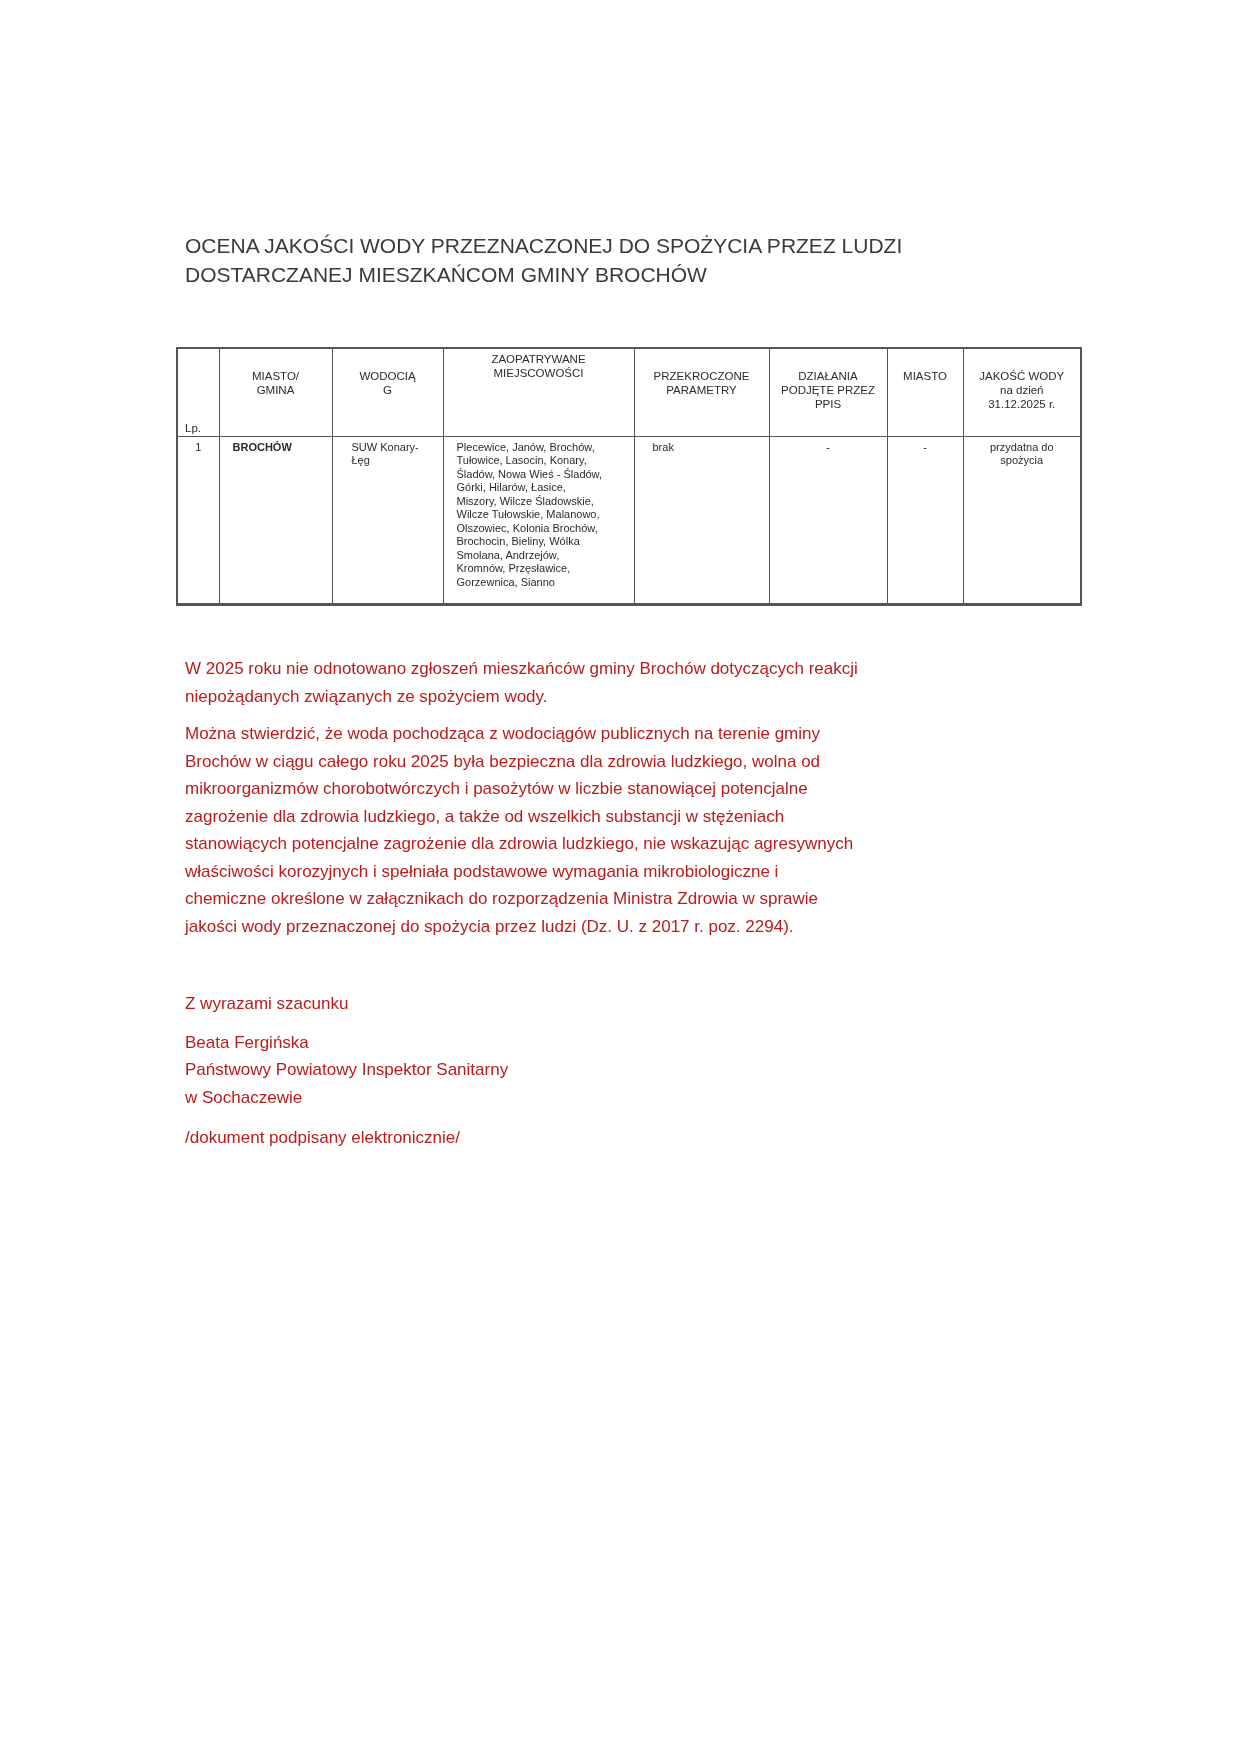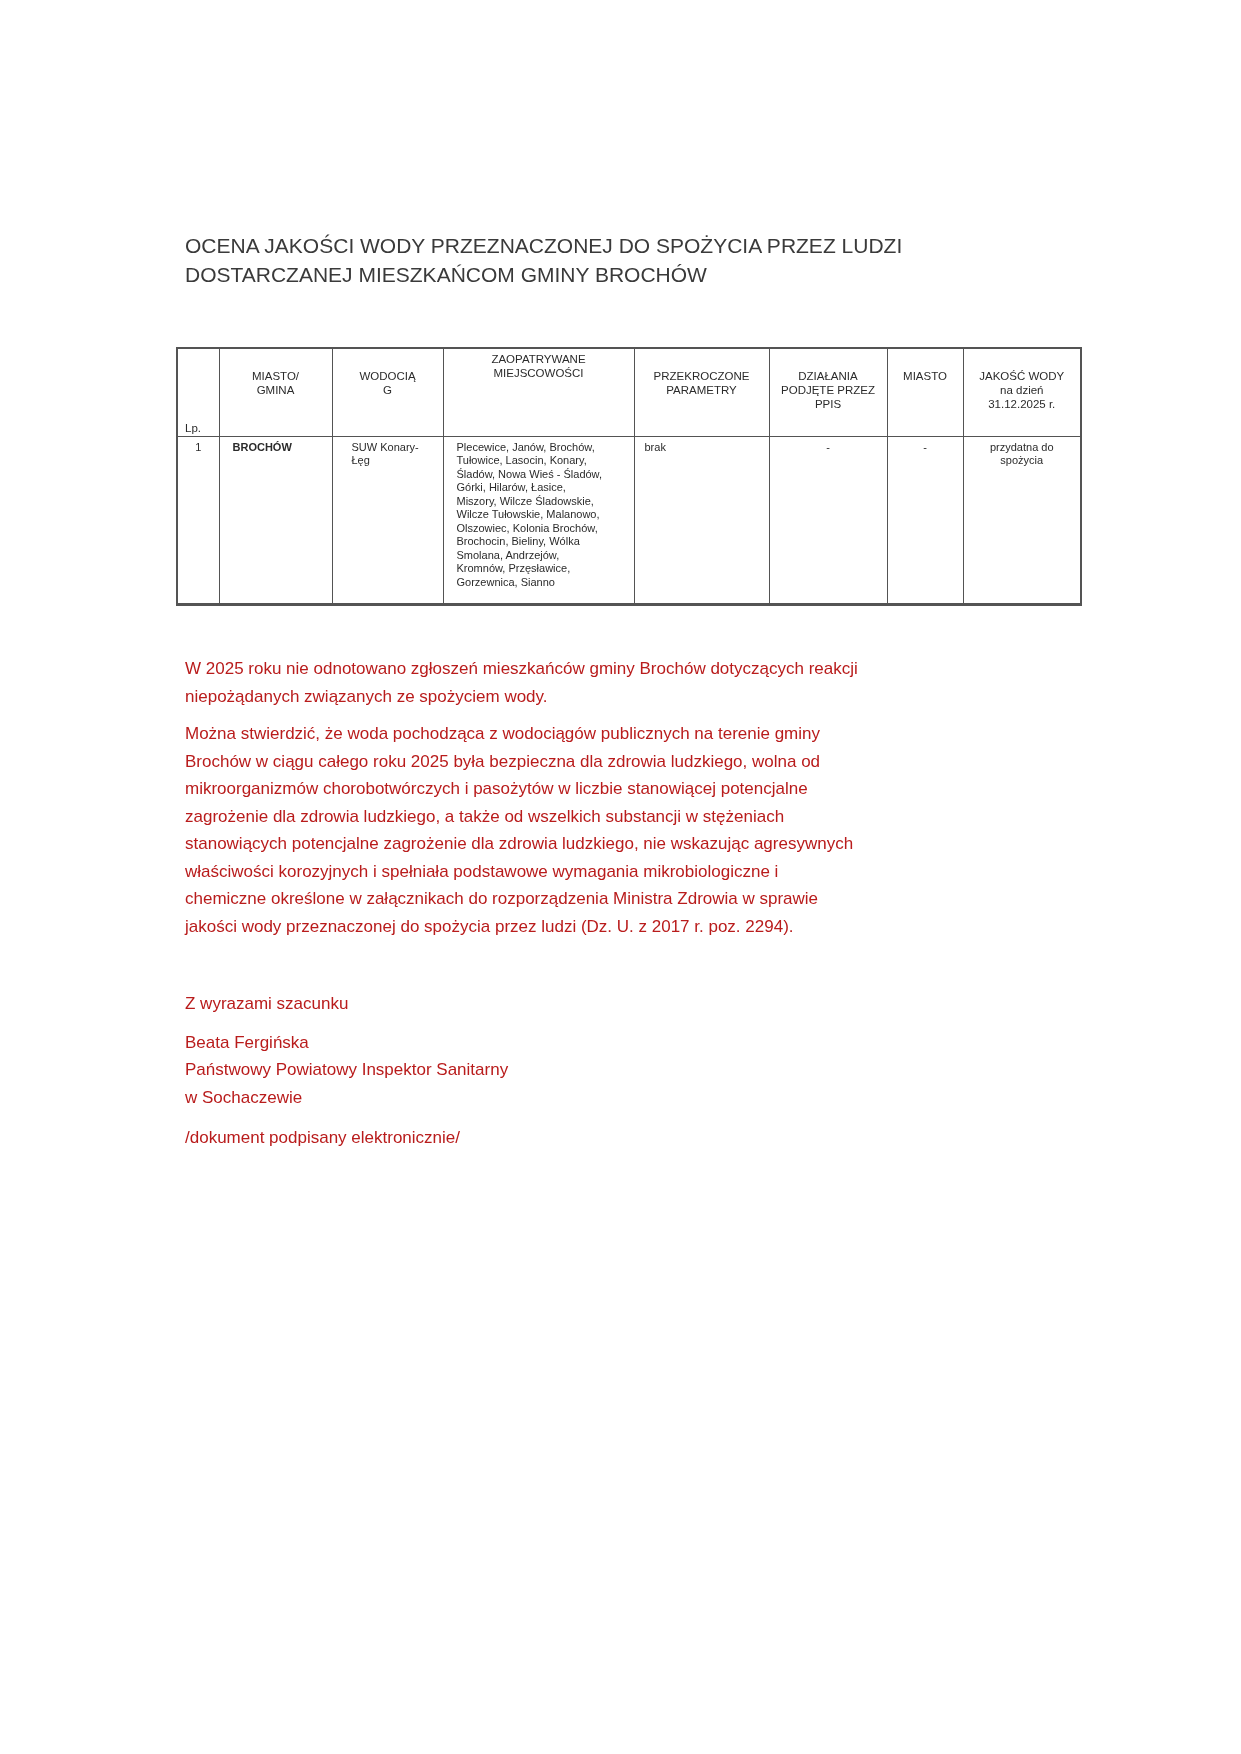--- a/index.html
+++ b/index.html
@@ -64,21 +64,21 @@
     font-size: 11px;
     line-height: 13.5px;
     vertical-align: top;
     padding: 4px 3px 3px 3px;
     white-space: pre-line;
   }
   td.d-lp { text-align: center; }
   td.d-miasto { font-weight: 700; padding-left: 13px; }
   td.d-wodociag { padding-left: 19px; margin-top: 32px; }
   td.d-miejscowosci { padding-left: 13px; }
-  td.d-parametry { padding-left: 10px; }
+  td.d-parametry { padding-left: 18px; }
   td.d-center { text-align: center; }
 
   .body-text {
     position: absolute;
     left: 185px;
     top: 655px;
     width: 790px;
     font-size: 17px;
     line-height: 27.5px;
     color: #b91c1c;

